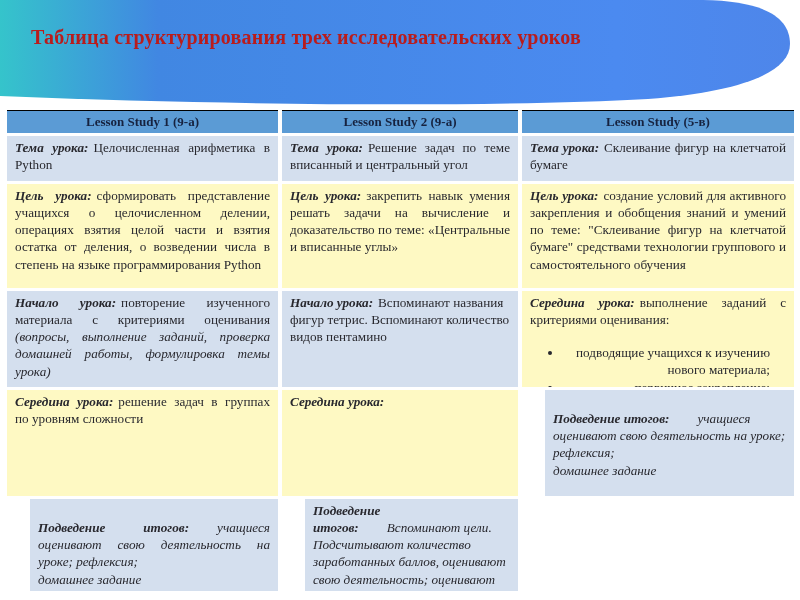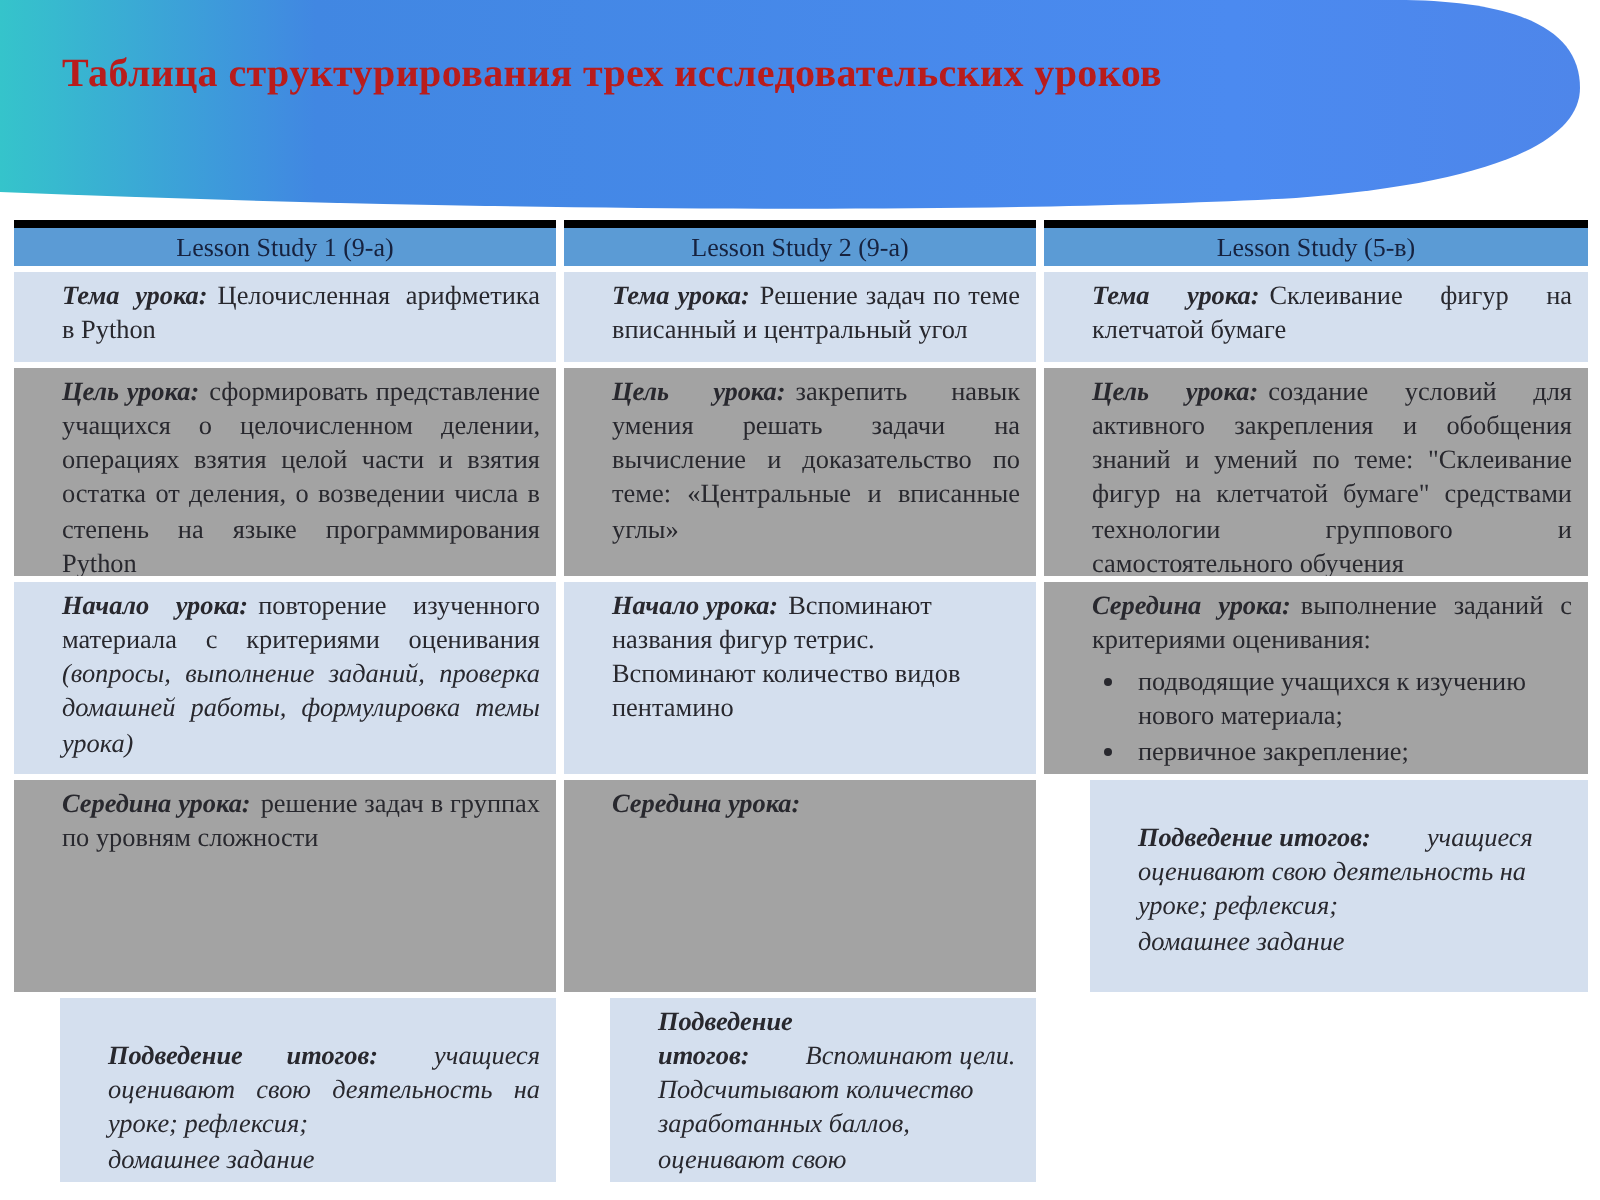--- a/index.html
+++ b/index.html
@@ -20,38 +20,38 @@
   .ls-table{
     position:absolute;left:7px;top:110px;width:787px;
     display:grid;
     grid-template-columns:271px 236px 272px;
     grid-template-rows:23px 45px 104px 96px 106px 92px;
     column-gap:4px;row-gap:3px;
     background:#ffffff;
   }
   .hcell{
     background:#5b9bd5;color:#16223f;
-    font-weight:normal;font-size:13px;
+    font-weight:bold;font-size:13px;
     display:flex;align-items:center;justify-content:center;
-    border-top:4px solid #000000;
+    border-top:1px solid #000000;
   }
   .cell{
-    padding:3px 8px 2px 24px;
+    padding:3px 8px 2px 8px;
     font-size:13.2px;line-height:1.3;color:#28282e;
     text-align:justify;overflow:hidden;
   }
   .cell.light{background:#d4dfee;}
-  .cell.white{background:#a3a3a3;}
+  .cell.white{background:#fef9c3;}
   .cell.left{text-align:left;}
   .cell.prelines{white-space:pre-line;}
   .lbl{font-weight:bold;font-style:italic;margin-right:5px;}
   .lbl.block{display:block;margin-right:0;}
   .ital{font-style:italic;}
   .cell.all-italic, .cell.all-italic .txt{font-style:italic;margin-left:23px;}
-  .bullets{margin:4px;padding:0 0 0 17px;list-style:disc;text-align:left;}
+  .bullets{margin:16px;padding:0 0 0 17px;list-style:disc;text-align:right;}
   .bullets li{padding-left:2px;}
 </style>
 </head>
 <body>
 
 <div class="banner-wrap">
   <svg width="800" height="120" viewBox="0 0 800 120" aria-hidden="true">
     <defs>
       <linearGradient id="bg-grad" x1="0" y1="0" x2="1" y2="0">
         <stop offset="0" stop-color="#35c4cb"></stop>

